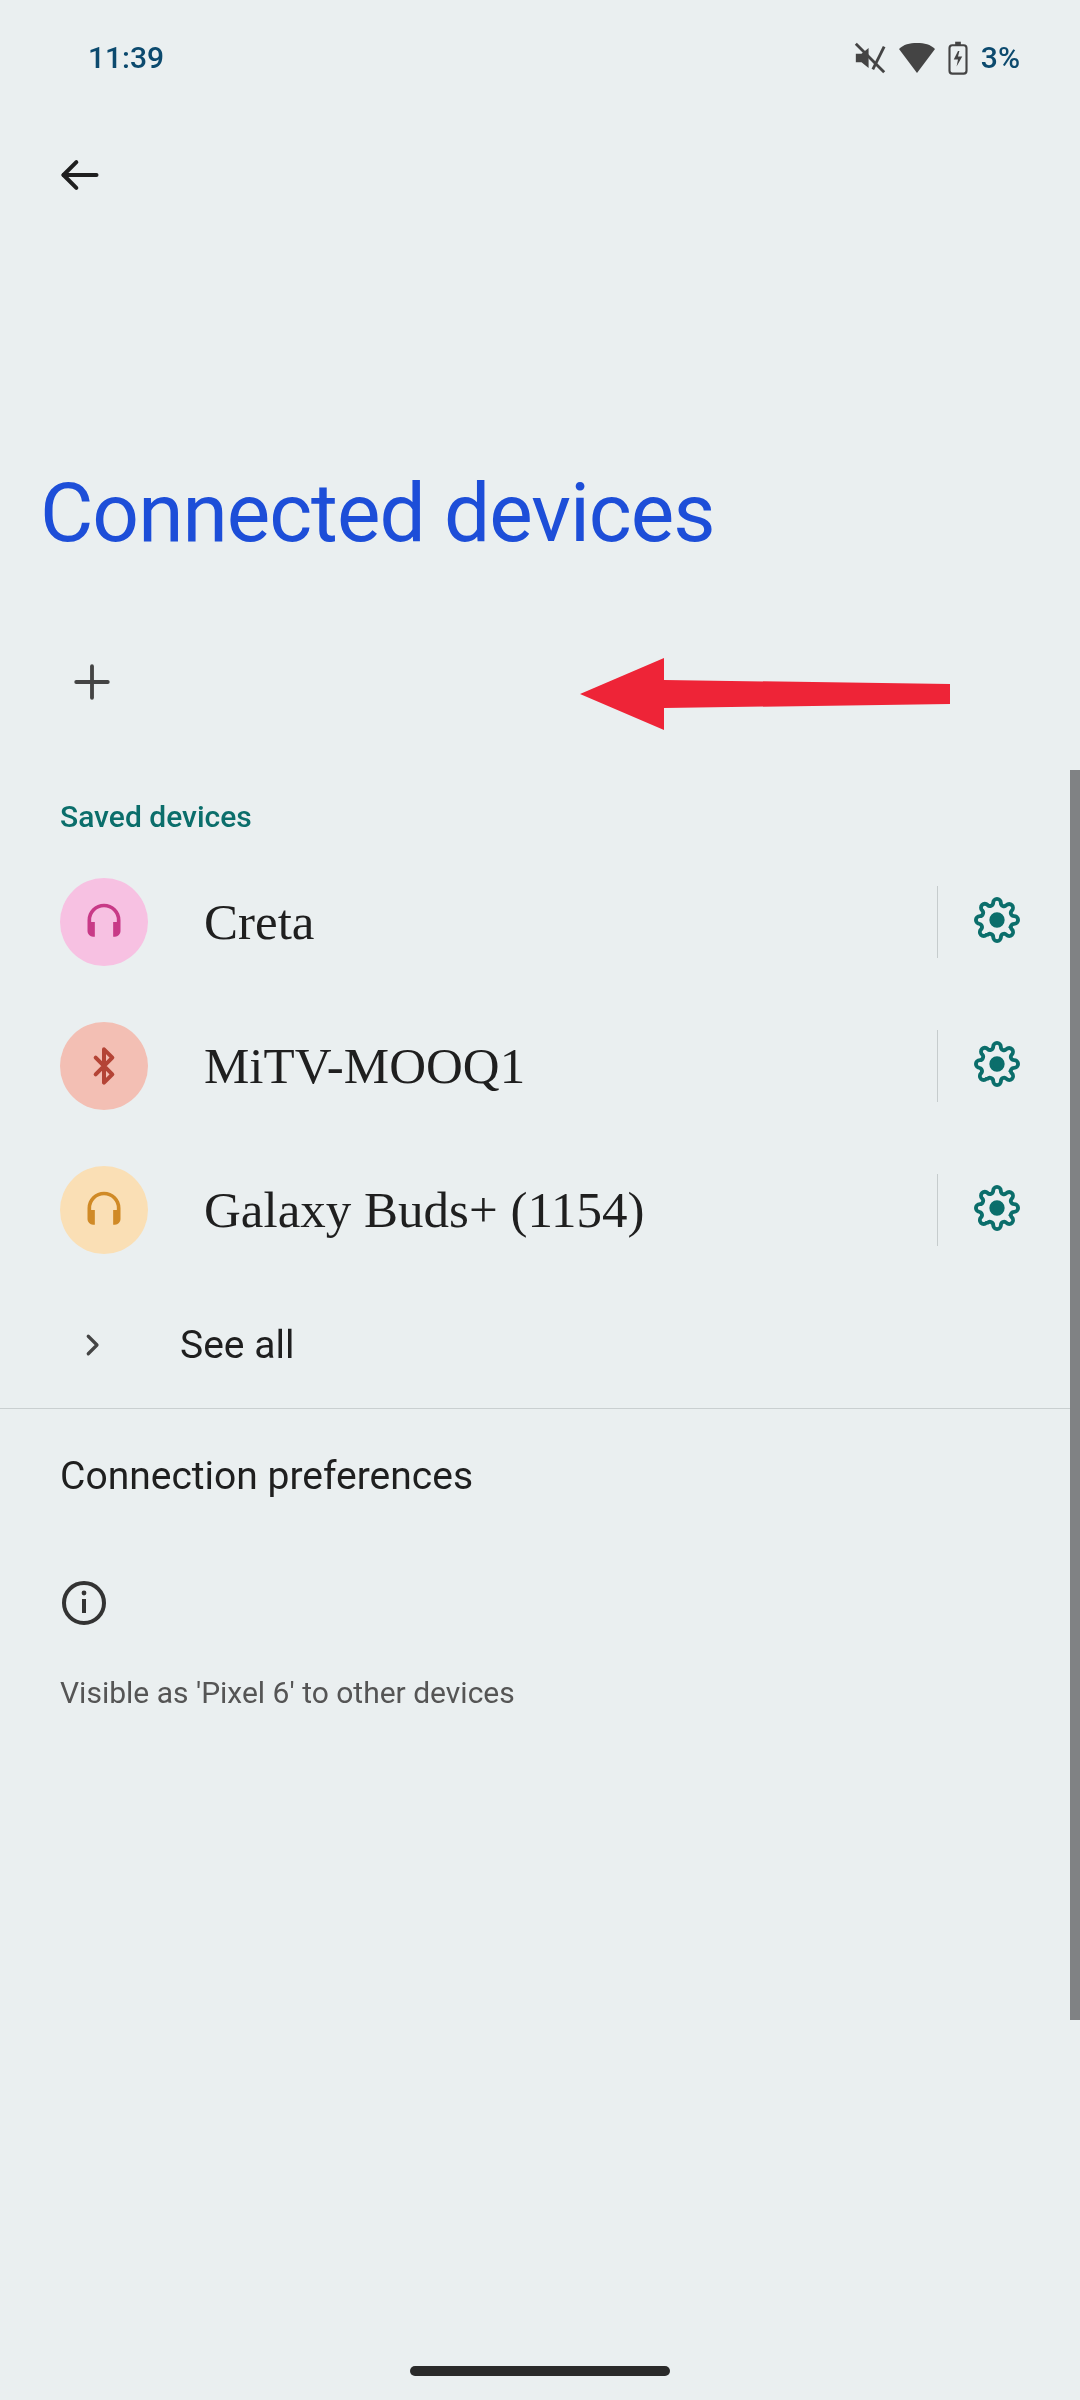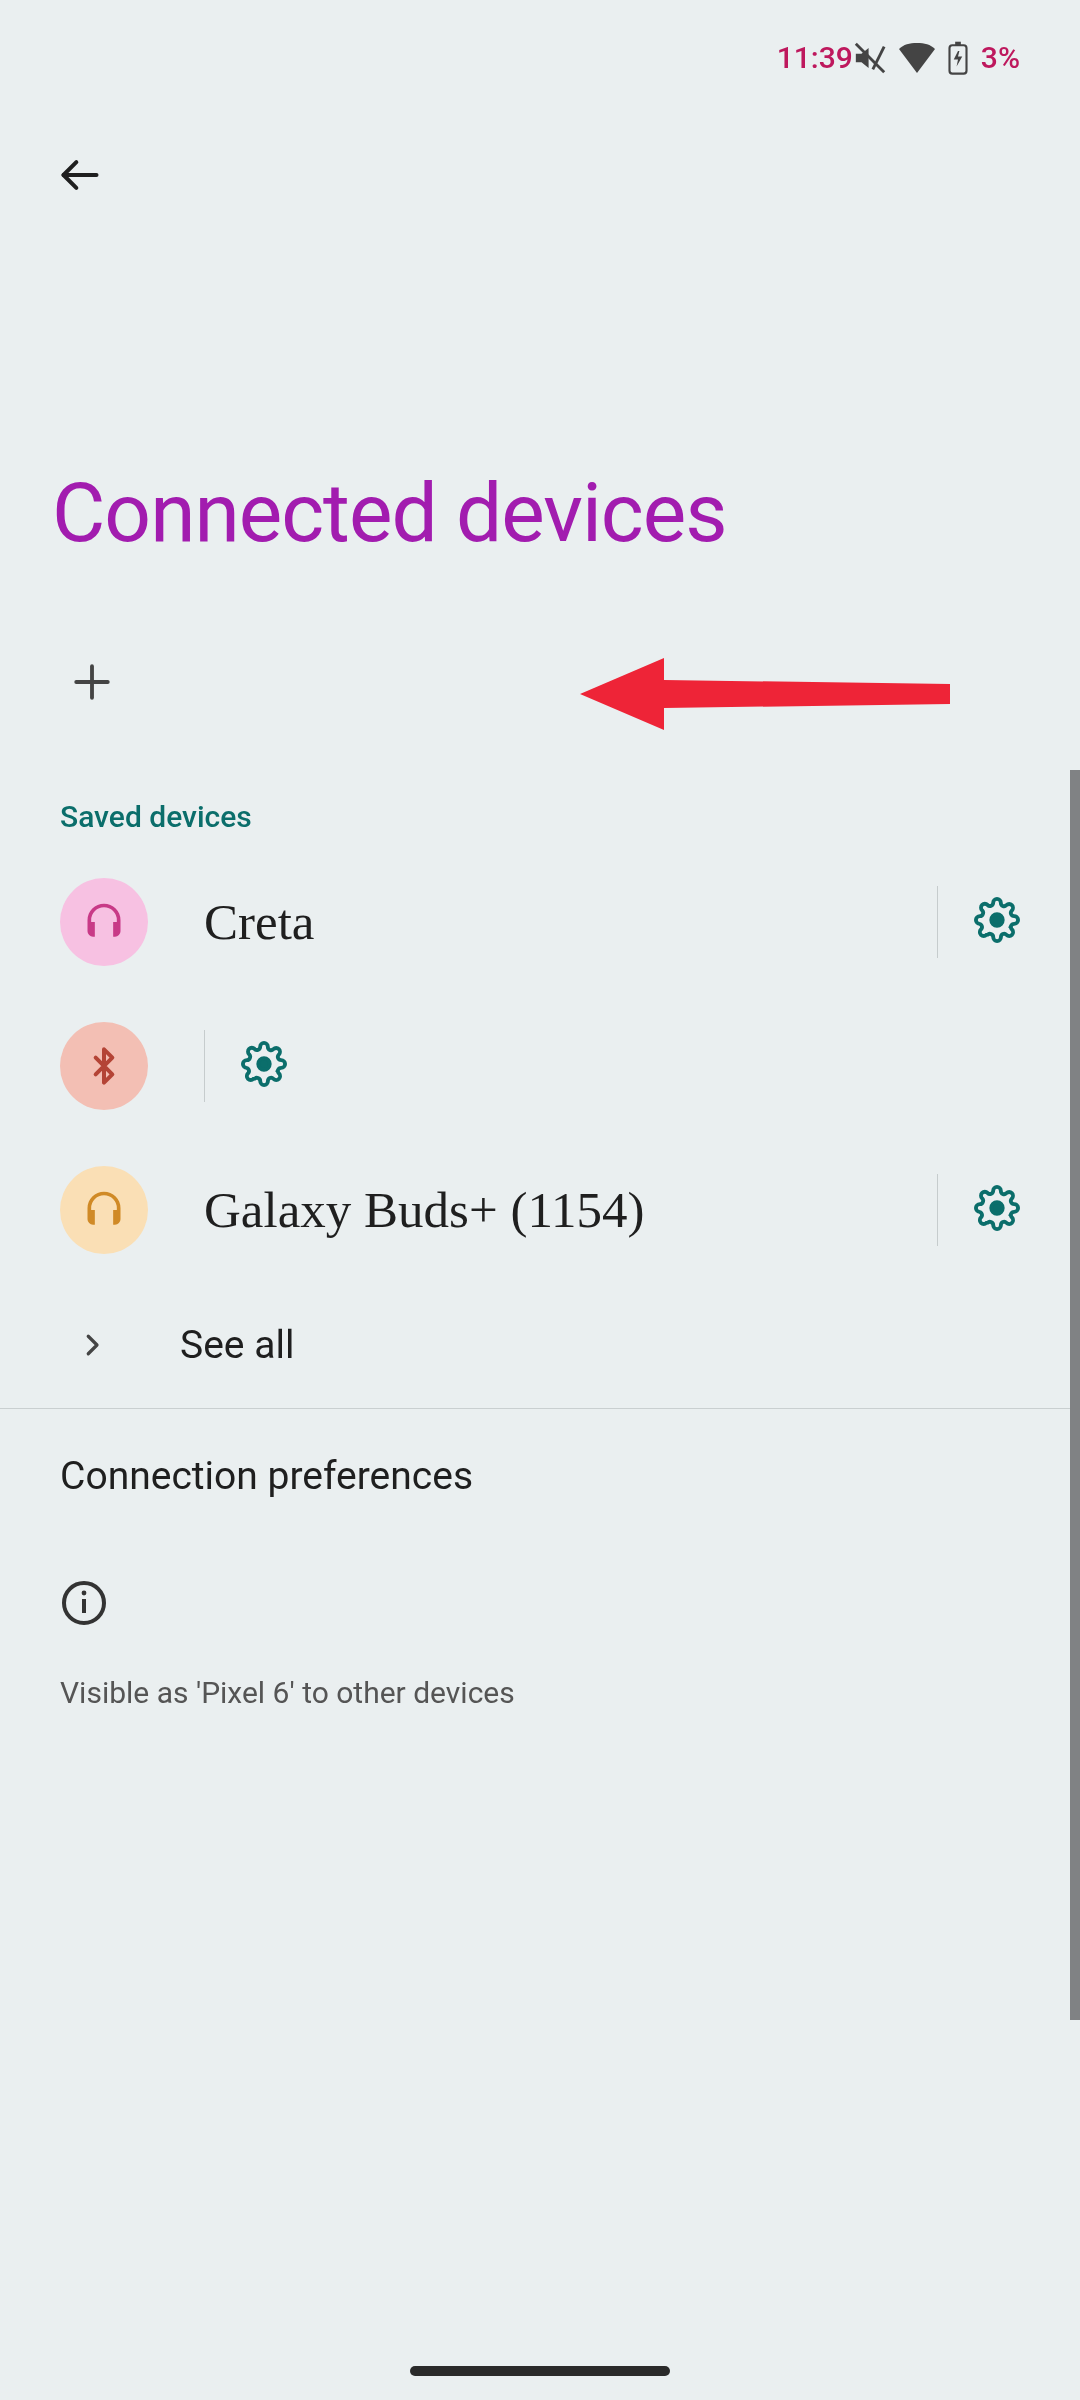--- a/index.html
+++ b/index.html
@@ -7,36 +7,36 @@
     width: 1080px;
     height: 2400px;
     background: #eaeff0;
     font-family: Roboto, "Helvetica Neue", Arial, sans-serif;
     color: #1f1f1f;
     position: relative;
     overflow: hidden;
   }
   .status-bar {
     display: flex;
-    justify-content: flex-end;
+    justify-content: space-between;
     align-items: center;
     padding: 40px 60px 10px 88px;
     font-size: 30px;
     font-weight: 500;
-    color: #be185d;
+    color: #0c4a6e;
   }
   .status-right { display: flex; align-items: center; gap: 12px; }
   .status-right svg { display: block; }
   .back-row { padding: 60px 50px 0 50px; }
   .page-title {
     font-size: 82px;
     font-weight: 400;
     letter-spacing: -1px;
-    color: #a21caf;
-    padding: 260px 60px 60px 52px;
+    color: #1d4ed8;
+    padding: 260px 60px 60px 40px;
   }
   .row {
     display: flex;
     align-items: center;
     padding: 40px 60px;
     gap: 56px;
   }
   .row .icon-slot {
     width: 64px;
     display: flex;
@@ -188,20 +188,21 @@
     </div>
   </div>
 </div>
 
 <div class="device-row">
   <div class="device-icon" style="background:#f3bfb4;">
     <svg width="40" height="40" viewBox="0 0 24 24" fill="none" stroke="#b44436" stroke-width="2.4" stroke-linejoin="round" stroke-linecap="round">
         <path d="M7 7l10 10-5 5V2l5 5L7 17"></path>
       </svg>
   </div>
+  <span class="device-label">MiTV-MOOQ1</span>
   <div class="gear-wrap">
     <div class="vsep"></div>
     <div>
       <svg width="46" height="46" viewBox="0 0 24 24" fill="none" stroke="#0b6e6b" stroke-width="2">
           <circle cx="12" cy="12" r="3" fill="#0b6e6b"></circle>
           <path d="M19.4 15a1.7 1.7 0 0 0 .34 1.87l.06.06a2 2 0 1 1-2.83 2.83l-.06-.06a1.7 1.7 0 0 0-1.87-.34 1.7 1.7 0 0 0-1 1.55V21a2 2 0 0 1-4 0v-.09a1.7 1.7 0 0 0-1.11-1.55 1.7 1.7 0 0 0-1.87.34l-.6.06a2 2 0 1 1-2.83-2.83l.06-.06a1.7 1.7 0 0 0 .34-1.87 1.7 1.7 0 0 0-1.55-1H3a2 2 0 0 1 0-4h.09a1.7 1.7 0 0 0 1.55-1.11 1.7 1.7 0 0 0-.34-1.87l-.06-.06a2 2 0 1 1 2.83-2.83l.06.06a1.7 1.7 0 0 0 1.87.34H9a1.7 1.7 0 0 0 1-1.55V3a2 2 0 0 1 4 0v.09a1.7 1.7 0 0 0 1 1.55 1.7 1.7 0 0 0 1.87-.34l.06-.06a2 2 0 1 1 2.83 2.83l-.06.06a1.7 1.7 0 0 0-.34 1.87V9a1.7 1.7 0 0 0 1.55 1H21a2 2 0 0 1 0 4h-.09a1.7 1.7 0 0 0-1.55 1z"></path>
         </svg>
     </div>
   </div>
 </div>

